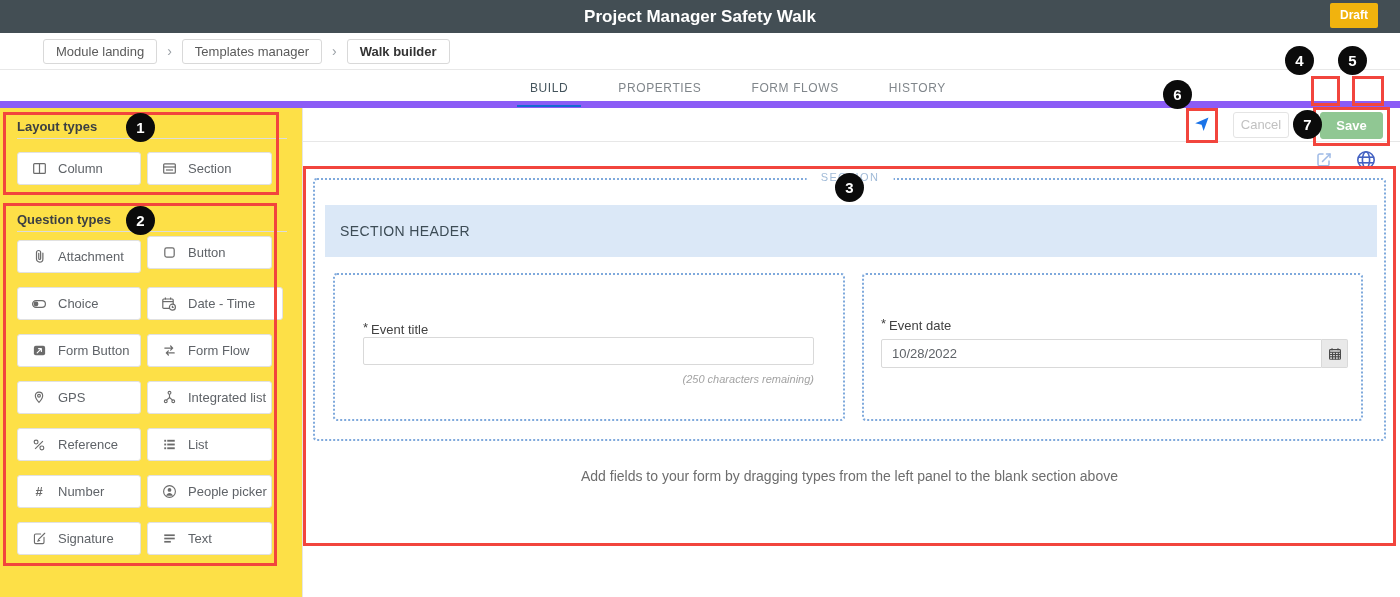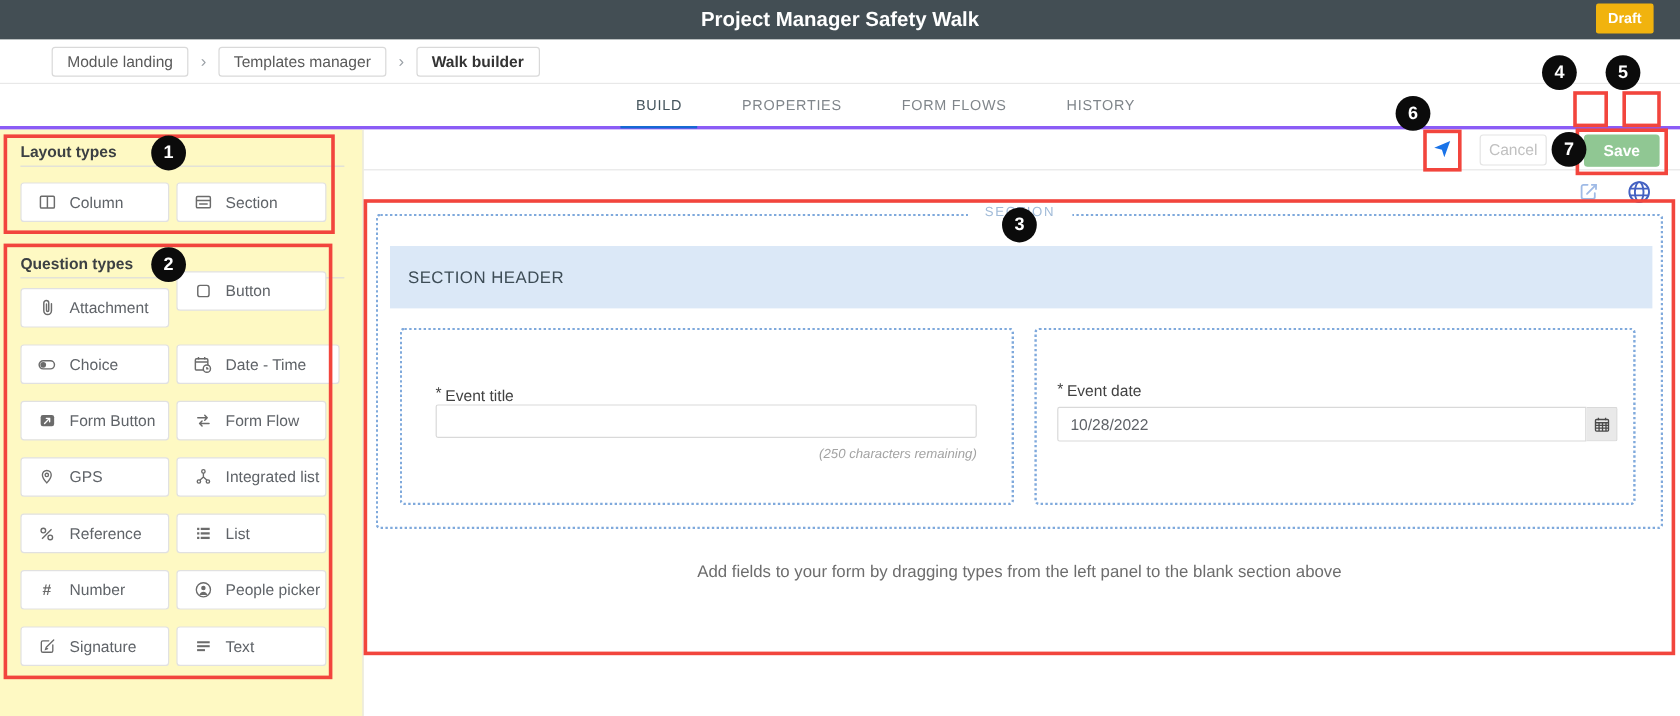--- a/index.html
+++ b/index.html
@@ -12,35 +12,35 @@
   .draft-badge { position:absolute; right:22px; top:3px; width:48px; height:25px; line-height:25px; text-align:center; background:#f1b30e; color:#fff; font-size:12px; font-weight:bold; border-radius:2px; }
 
   
   .crumb-row { position:absolute; left:0; top:33px; width:1400px; height:37px; background:#fff; border-bottom:1px solid #e8e8e8; }
   .crumbs { position:absolute; left:14px; top:0; height:36px; display:flex; align-items:center; gap:10px;padding-left:29px; }
   .crumb { padding:4px 12px; border:1px solid #d9d9d9; border-radius:3px; background:#fff; font-size:13px; color:#5a5a5a; }
   .crumb.current { font-weight:bold; color:#333; }
   .crumb-sep { color:#9aa0a6; font-size:14px; }
 
   
-  .tab-row { position:absolute; left:0; top:70px; width:1400px; height:38px; background:#fff; border-bottom:3px solid #8b5cf6; }
+  .tab-row { position:absolute; left:0; top:70px; width:1400px; height:38px; background:#fff; border-bottom:7px solid #8b5cf6; }
   .tabs { position:absolute; left:505px; top:0; height:37px; display:flex; }
   .tab { padding:0 25px; line-height:37px; font-size:12px; letter-spacing:.6px; color:#80868b; cursor:pointer; position:relative; }
   .tab.active { color:#44545c; }
   .tab.active::after { content:""; position:absolute; left:12px; right:12px; bottom:0; height:2px; background:#1669d3; }
   .tab-icons { position:absolute; top:0; }
 
   
   .toolbar { position:absolute; left:303px; top:108px; width:1097px; height:34px; background:#fff; border-bottom:1px solid #e7e7e7; }
   .btn-cancel { position:absolute; left:1233px; top:112px; width:56px; height:26px; background:#fff; border:1px solid #e4e4e4; border-radius:3px; color:#c1c1c1; font-size:13px; text-align:center; line-height:24px; cursor:pointer; }
   .btn-save { position:absolute; left:1320px; top:112px; width:63px; height:27px; background:#90c793; border:1px solid #90c793; border-radius:3px; color:#fff; font-size:13px; font-weight:bold; text-align:center; line-height:25px; cursor:pointer; }
   .send-wrap { position:absolute; left:1192px; top:114px; width:20px; height:20px; cursor:pointer; }
 
   
-  .sidebar { position:absolute; left:0; top:108px; width:303px; height:489px; background:#fef9c3; border-right:1px solid #e5e5e5; }
+  .sidebar { position:absolute; left:0; top:108px; width:303px; height:489px; background:#fde047; border-right:1px solid #e5e5e5; }
   .panel-title { position:absolute; left:17px; font-size:13px; font-weight:bold; color:#3c4043; }
   .panel-divider { position:absolute; left:17px; width:270px; height:1px; background:#dcdcdc; }
   .tile { position:absolute; height:33px; background:#fff; border:1px solid #e1e1e1; border-radius:3px; display:flex; align-items:center; gap:11px; padding-left:13px; font-size:13px; color:#5f6368; cursor:grab; }
   .tile .ticon { width:16px; height:16px; flex:0 0 16px; display:flex; align-items:center; justify-content:center; color:#6b6b6b; font-size:13px; font-weight:bold; }
   .tile svg { display:block; }
 
   
   .section-outline { position:absolute; left:313px; top:178px; width:1073px; height:263px; border:2px dotted #7fa9dc; border-radius:4px; }
   .section-label { position:absolute; left:850px; top:171px; transform:translateX(-50%); background:#fff; padding:0 14px; font-size:11px; letter-spacing:1.4px; color:#a1bbd8; z-index:2; }
   .section-header-bar { position:absolute; left:325px; top:205px; width:1052px; height:52px; background:#dbe8f7; display:flex; align-items:center; padding-left:15px; font-size:14px; font-weight:500; letter-spacing:.4px; color:#3d4c56; z-index:1; }
@@ -141,21 +141,21 @@
     <div class="panel-divider" style="top:123px;"></div>
 
     <div class="tile" style="left:17px; top:132px; width:124px;">
       <span class="ticon">
         <svg width="15" height="15" viewBox="0 0 16 16" fill="none" stroke="#6b6b6b" stroke-width="1.3" stroke-linecap="round">
             <path d="M11.6 4.4v6.2a3.4 3.4 0 0 1-6.8 0V3.8a2.2 2.2 0 0 1 4.4 0v6.4a1 1 0 0 1-2 0V4.6"></path>
           </svg>
       </span>
       <span>Attachment</span>
     </div>
-    <div class="tile" style="left:147px; top:118px; width:125px;">
+    <div class="tile" style="left:147px; top:128px; width:125px;">
       <span class="ticon">
         <svg width="15" height="15" viewBox="0 0 16 16" fill="none" stroke="#6b6b6b" stroke-width="1.3">
             <rect x="3" y="3" width="10" height="10" rx="2"></rect>
           </svg>
       </span>
       <span>Button</span>
     </div>
 
     <div class="tile" style="left:17px; top:179px; width:124px;">
       <span class="ticon">

